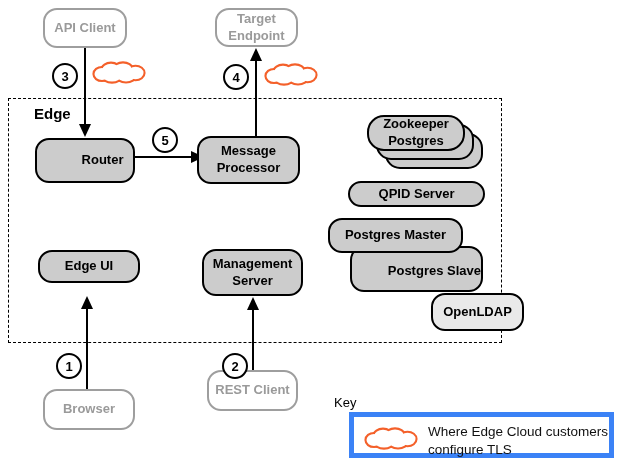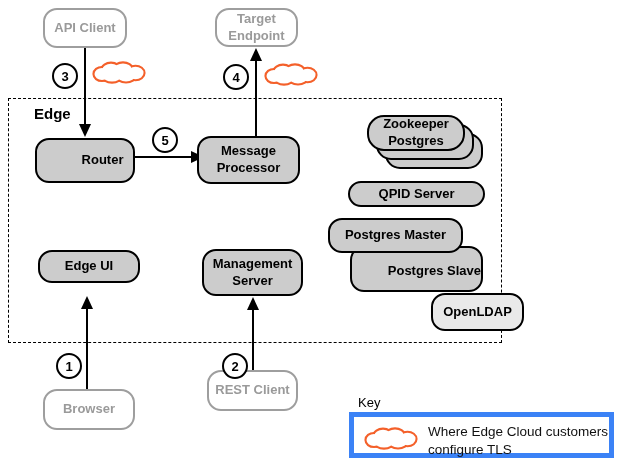--- a/index.html
+++ b/index.html
@@ -82,21 +82,21 @@
     border:2px solid #000;
     border-radius:50%;
     background:#fff;
     display:flex;align-items:center;justify-content:center;
     font-size:13px;font-weight:bold;color:#000;
     z-index:5;
   }
   .cloud{position:absolute;color:var(--cloud-stroke);z-index:4;}
   .key-title{
     position:absolute;
-    left:358px;top:395px;
+    left:334px;top:395px;
     font-size:13px;color:#000;
   }
   .key-box{
     position:absolute;
     left:349px;top:412px;width:265px;height:46px;
     box-sizing:border-box;
     border:5px solid #3b82f6;
     background:#fff;
   }
   .key-text{

